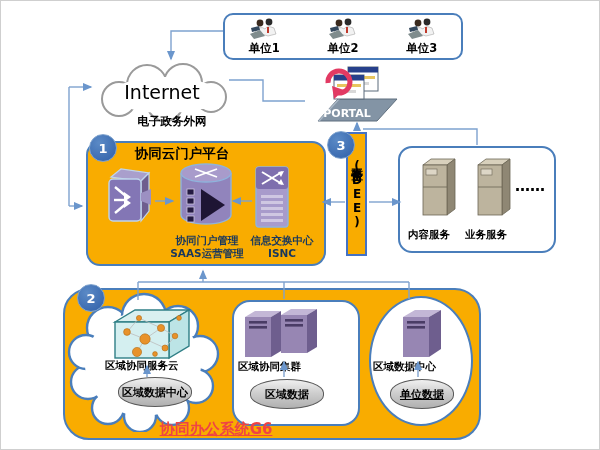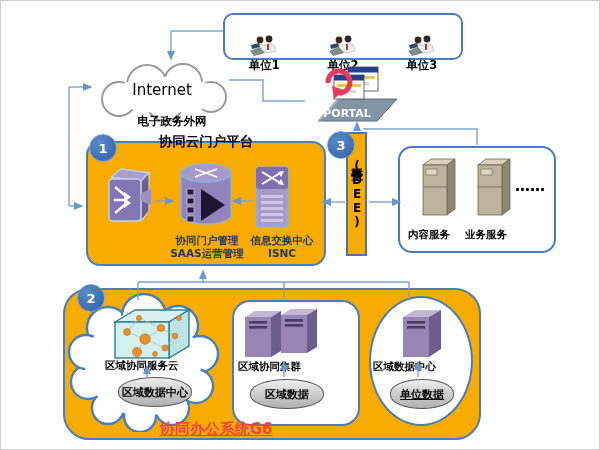--- a/index.html
+++ b/index.html
@@ -17,21 +17,21 @@
   .mod-label{font-size:10.5px;line-height:13px;font-weight:bold;color:#17375E;text-align:center;}
   .lbl{font-size:10.5px;font-weight:bold;color:#000;text-align:left;line-height:12px;}
   .cyl{border:1.5px solid #595959;border-radius:50%/46%;
        background:linear-gradient(180deg,#f0f0f0,#cfcfcf 45%,#b0b0b0);
        display:flex;align-items:center;justify-content:center;
        font-size:11px;font-weight:bold;color:#000;box-sizing:border-box;}
   .dee{background:#F9AC00;border:2px solid #4472C4;box-sizing:border-box;
        display:flex;align-items:center;justify-content:center;z-index:6;
        font-weight:bold;font-size:12px;color:#000;
        writing-mode:vertical-rl;text-orientation:upright;letter-spacing:0;}
-  .units{display:flex;justify-content:space-around;align-items:center;height:100%;margin-top:17px;}
+  .units{display:flex;justify-content:space-around;align-items:center;height:100%;}
   .unit{display:flex;flex-direction:column;align-items:center;gap:1px;}
   .unit-label{font-size:11.5px;font-weight:600;color:#000;}
   svg{display:block;}
   .conn{pointer-events:none;z-index:5;}
   .g6-title{font-size:15px;font-weight:bold;color:#ef4444;text-align:center;text-decoration:underline;}
   .box1-title{font-size:13.5px;font-weight:bold;color:#000;text-align:center;}
   .dots{font-size:15px;font-weight:bold;color:#000;letter-spacing:0;}
 </style>
 </head>
 <body>
@@ -117,21 +117,21 @@
 
   <div class="abs lbl" style="left:237px;top:359px;width:96px;z-index:4;">区域协同集群</div>
   <div class="abs cyl" style="left:249px;top:378px;width:74px;height:30px;z-index:4;">区域数据</div>
 
   <div class="abs lbl" style="left:372px;top:359px;width:96px;z-index:4;">区域数据中心</div>
   <div class="abs cyl" style="left:389px;top:378px;width:64px;height:30px;z-index:4;text-decoration:underline;">单位数据</div>
 
   <div class="abs g6-title" style="left:100px;top:419px;width:230px;z-index:4;">协同办公系统G6</div>
 
   <div class="abs orange-box" style="left:85px;top:140px;width:240px;height:125px;z-index:2;"></div>
-  <div class="abs box1-title" style="left:85px;top:132px;width:192px;z-index:3;margin-left:24px;">协同云门户平台</div>
+  <div class="abs box1-title" style="left:85px;top:144px;width:192px;z-index:3;">协同云门户平台</div>
 
   <svg class="abs" style="left:104px;top:166px;z-index:3;" width="50" height="60" viewBox="0 0 50 60">
     <polygon points="6,10 16,2 44,6 36,14" fill="#A99FCC" stroke="#BFD5EC" stroke-width="1.2"></polygon>
     <polygon points="36,14 44,6 44,44 36,54" fill="#6E5E8E" stroke="#BFD5EC" stroke-width="1.2"></polygon>
     <rect x="4" y="12" width="32" height="42" rx="4" fill="#8376B5" stroke="#BFD5EC" stroke-width="1.4"></rect>
     <polygon points="36,26 46,22 46,38 36,34" fill="#9C90C2"></polygon>
     <g stroke="#fff" stroke-width="2.4" fill="none">
       <path d="M10,20 L22,30"></path>
         <path d="M10,46 L22,36"></path>
         <path d="M9,33 L21,33"></path>
@@ -250,21 +250,21 @@
     <g stroke="#9a9a9a" stroke-width="2" fill="#fff">
       <circle cx="32" cy="40" r="17"></circle>
         <circle cx="60" cy="26" r="20"></circle>
         <circle cx="96" cy="24" r="19"></circle>
       <circle cx="124" cy="38" r="15"></circle>
         <circle cx="78" cy="44" r="18"></circle>
     </g>
     <rect x="22" y="28" width="110" height="22" fill="#fff"></rect>
     <ellipse cx="78" cy="36" rx="54" ry="18" fill="#fff"></ellipse>
   </svg>
-  <div class="abs ctext" style="left:106px;top:80px;width:110px;font-size:15px;z-index:3;">Internet</div>
+  <div class="abs ctext" style="left:106px;top:80px;width:110px;font-size:19px;z-index:3;">Internet</div>
   <div class="abs ctext" style="left:116px;top:113px;width:110px;font-size:11.5px;font-weight:600;z-index:3;">电子政务外网</div>
 
   <svg class="abs" style="left:303px;top:58px;z-index:4;" width="98" height="66" viewBox="0 0 98 66">
     <polygon points="14,62 34,40 93,40 73,62" fill="#8394A5" stroke="#5f6f7e" stroke-width="1"></polygon>
     <polygon points="14,62 34,40 36,40 16,62" fill="#aab8c6"></polygon>
     <g>
       <rect x="44" y="8" width="30" height="24" fill="#fff" stroke="#5b6b7a" stroke-width="1"></rect>
       <rect x="44" y="8" width="30" height="5.5" fill="#27408B"></rect>
       <rect x="47" y="17" width="24" height="3" fill="#E8C55F"></rect>
         <rect x="47" y="23" width="18" height="3" fill="#d8d8d8"></rect>

